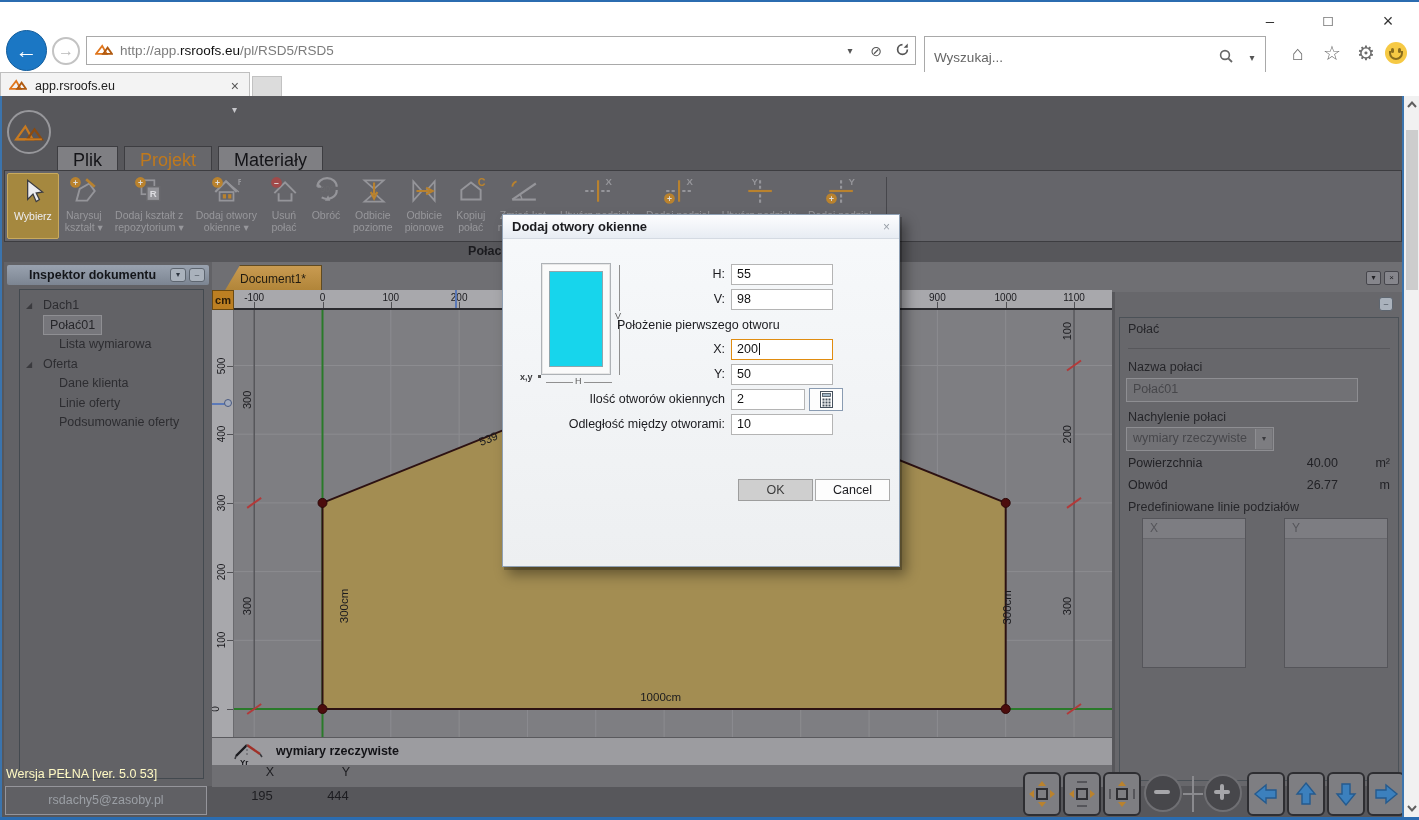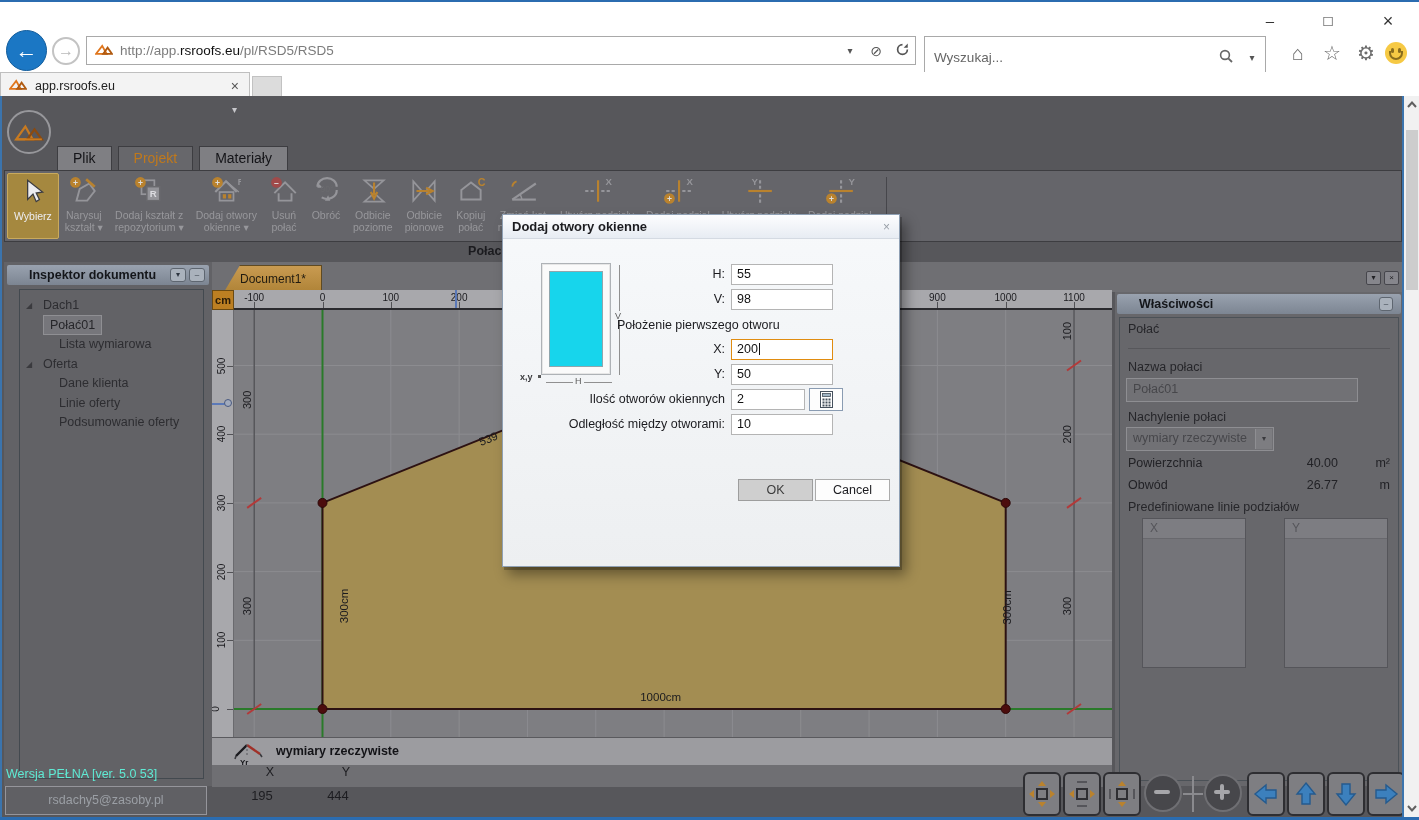--- a/index.html
+++ b/index.html
@@ -41,21 +41,21 @@
   #tab-stub { left:252px; top:4px; width:30px; height:22px; background:#dcdcdc; border:1px solid #c2c2c2; }
   
   #app { left:0; top:96px; width:1404px; height:721px; background:#57575b;
     border-left:2px solid #3b74ad; border-right:2px solid #3b74ad; overflow:hidden; }
   #win-bottom-edge { left:0; top:817px; width:1419px; height:3px; background:#2b6cb0; }
   #app-logo { left:5px; top:14px; width:44px; height:44px; border-radius:50%;
     border:2px solid #97979b; display:flex; align-items:center; justify-content:center; }
   #qa-caret { left:230px; top:8px; color:#c7c7cb; font-size:10px; }
   #rtabs { left:55px; top:50px; height:24px; display:flex; }
   .rtab { padding:3px 15px 16px 15px; margin-right:6px; background:#7f7f83; border:1px solid #3d3d41;
-    border-bottom:none; color:#141418; font-size:14px; height:24px; }
+    border-bottom:none; color:#141418; font-size:18px; height:24px; }
   .rtab.active { background:#67676b; color:#c0791c; }
   #ribbon { left:2px; top:74px; width:1398px; height:72px; background:#65656a;
     border:1px solid #3d3d41; display:flex; align-items:stretch; padding:2px 0 2px 2px; }
   .rbtn { text-align:center; padding:3px 6px 2px 6px; color:#97979b; font-size:10.5px; line-height:12px; }
   .rbtn .ric { display:block; margin:0 auto 3px auto; }
   .rbtn.selected { background:#a5883f; border:1px solid #c9aa5d; border-radius:2px; color:#ededf1; }
   .rsep { width:1px; background:#46464b; margin:4px 8px; }
   #group-label { left:0; top:148px; width:976px; text-align:center; font-weight:bold;
     font-size:12.5px; color:#1b1b1f; }
   
@@ -100,21 +100,21 @@
     font-size:12.5px; padding:3px 6px; }
   .ddarrow { position:absolute; right:1px; top:1px; bottom:1px; width:17px; background:#7d7d81;
     border-left:1px solid #8e8e92; text-align:center; font-size:8px; line-height:20px; color:#3a3a3e; }
   .metric { position:absolute; left:8px; width:262px; font-size:12.5px; color:#222226; display:flex; }
   .metric .v { width:98px; margin-left:auto; text-align:right; }
   .metric .u { width:52px; text-align:right; }
   .plist { position:absolute; width:104px; height:150px; background:#747479; border:1px solid #55555a; }
   .plist .lh { height:20px; background:#7d7d82; border-bottom:1px solid #68686d; color:#55555a;
     font-size:12px; padding:2px 0 0 7px; }
   
-  #version { left:4px; top:671px; font-size:12.5px; color:#5eead4; }
+  #version { left:4px; top:671px; font-size:12.5px; color:#fef9c3; }
   #account-box { left:3px; top:690px; width:202px; height:29px; background:#606064; border:1px solid #95959b;
     text-align:center; line-height:27px; font-size:12.5px; color:#9b9fa5; }
   .coord-l { top:669px; width:40px; text-align:center; font-size:12.5px; color:#1d1d21; }
   .coord-v { top:692px; width:40px; text-align:center; font-size:13px; color:#1d1d21; }
   
   .tbsq { top:676px; width:38px; height:44px; background:#7e7e82; border:2px solid #2e2e32;
     border-radius:6px; display:flex; align-items:center; justify-content:center; }
   .tbcir { top:678px; width:38px; height:38px; background:#47474b; border:2px solid #6f6f73;
     border-radius:50%; display:flex; align-items:center; justify-content:center; }
   #slider-v { left:1190px; top:680px; width:2px; height:36px; background:#8a8a8e; }
@@ -495,21 +495,20 @@
           <path d="M15 5 L15 17" stroke="#55555a" stroke-width="1" stroke-dasharray="2,2"></path>
           <path d="M4 16 l-1 3 M28 14 l2 3" stroke="#3a3a3e" stroke-width="1.6"></path>
           <text x="8" y="25" font-size="8" font-weight="bold" fill="#17171b">Yr</text>
         </svg>
     </span>
     <span id="mode-label">wymiary rzeczywiste</span>
   </div>
   <div class="abs" id="doc-under"></div>
 
   <div class="abs" id="props">
-    <div class="phead" style="position:absolute;left:2px;top:2px;width:284px;">Właściwości</div>
     <div class="pbtn" style="left:264px;top:5px;width:14px">–</div>
     <div class="abs" id="props-body">
       <div class="plabel" style="left:8px;top:4px;width:262px;border-bottom:1px solid #57575b;padding-bottom:12px;">Połać</div>
       <div class="plabel" style="left:8px;top:42px">Nazwa połaci</div>
       <div class="pinput" style="left:6px;top:60px;width:232px;height:24px">Połać01</div>
       <div class="plabel" style="left:8px;top:92px">Nachylenie połaci</div>
       <div class="pinput" style="left:6px;top:109px;width:148px;height:24px">
         <span>wymiary rzeczywiste</span>
         <span class="ddarrow">▾</span>
       </div>

